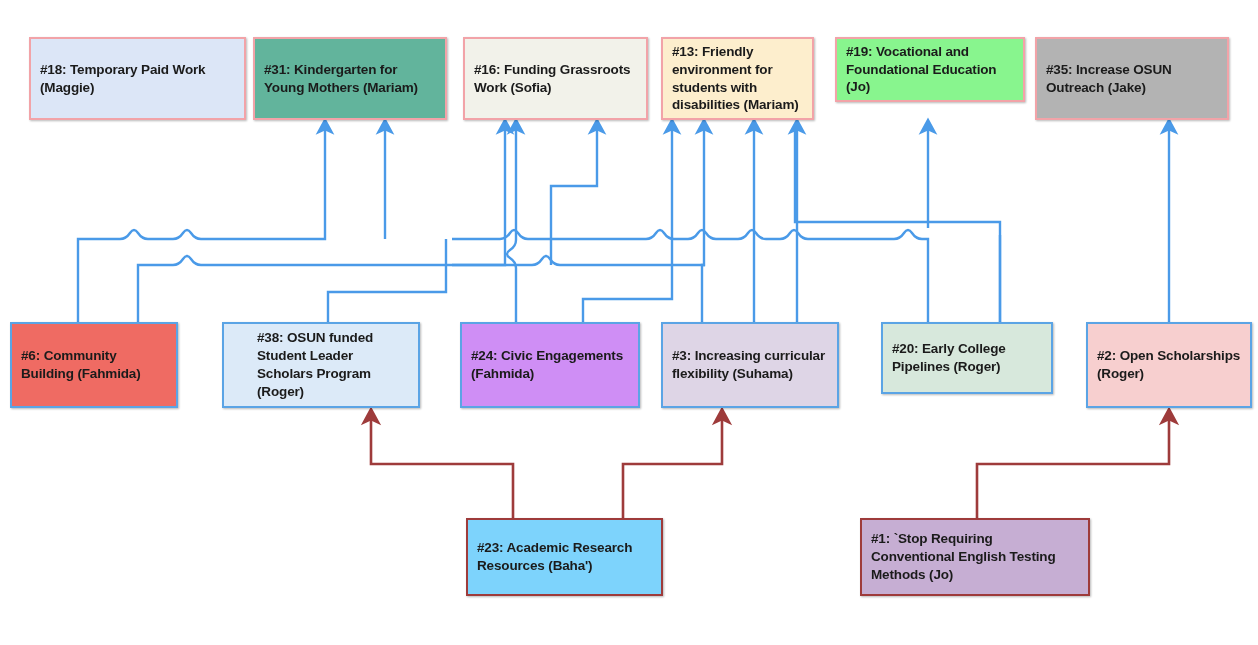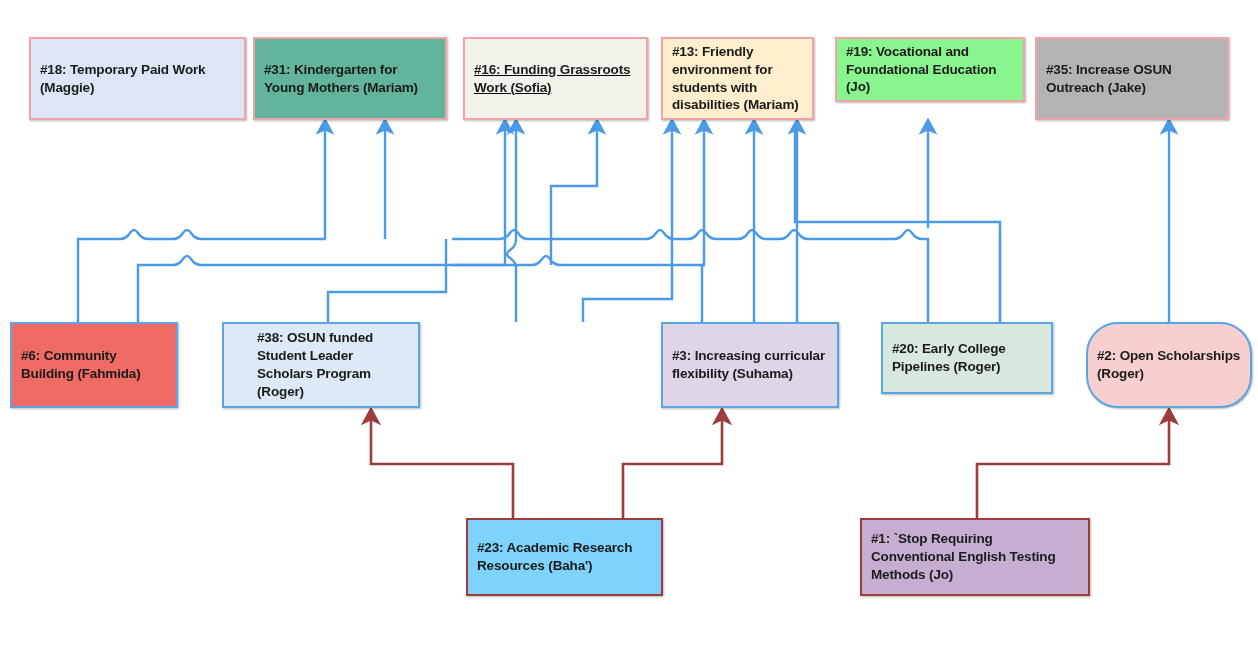--- a/index.html
+++ b/index.html
@@ -116,21 +116,21 @@
   </svg>
 
   <div class="node" style="left:29px; top:37px; width:217px; height:83px; background:#dce6f7; border-color:#f2a3a8;">
     <div class="node-label">#18: Temporary Paid Work (Maggie)</div>
   </div>
 
   <div class="node" style="left:253px; top:37px; width:194px; height:83px; background:#62b49c; border-color:#f2a3a8;">
     <div class="node-label">#31: Kindergarten for Young Mothers  (Mariam)</div>
   </div>
 
-  <div class="node" style="left:463px; top:37px; width:185px; height:83px; background:#f2f2ea; border-color:#f2a3a8;text-decoration:underline;">
+  <div class="node" style="left:463px; top:37px; width:185px; height:83px; background:#f2f2ea; border-color:#f2a3a8;">
     <div class="node-label">#16: Funding Grassroots Work (Sofia)</div>
   </div>
 
   <div class="node" style="left:661px; top:37px; width:153px; height:83px; background:#fdeecd; border-color:#f2a3a8;">
     <div class="node-label">#13: Friendly environment for students with disabilities (Mariam)</div>
   </div>
 
   <div class="node" style="left:835px; top:37px; width:190px; height:65px; background:#88f58e; border-color:#f2a3a8;">
     <div class="node-label">#19: Vocational and Foundational Education (Jo)</div>
   </div>
@@ -140,30 +140,33 @@
   </div>
 
   <div class="node" style="left:10px; top:322px; width:168px; height:86px; background:#ef6b63; border-color:#5ba4e5;">
     <div class="node-label">#6: Community Building (Fahmida)</div>
   </div>
 
   <div class="node" style="left:222px; top:322px; width:198px; height:86px; background:#dceaf8; border-color:#5ba4e5;padding-left:24px;">
     <div class="node-label">#38: OSUN funded Student Leader Scholars Program (Roger)</div>
   </div>
 
+  <div class="node" style="left:460px; top:322px; width:180px; height:86px; background:#cf8ef5; border-color:#5ba4e5;">
+    <div class="node-label">#24: Civic Engagements (Fahmida)</div>
+  </div>
 
   <div class="node" style="left:661px; top:322px; width:178px; height:86px; background:#ded5e6; border-color:#5ba4e5;">
     <div class="node-label">#3: Increasing curricular flexibility (Suhama)</div>
   </div>
 
   <div class="node" style="left:881px; top:322px; width:172px; height:72px; background:#d7e8dc; border-color:#5ba4e5;">
     <div class="node-label">#20: Early College Pipelines (Roger)</div>
   </div>
 
-  <div class="node" style="left:1086px; top:322px; width:166px; height:86px; background:#f7cfcf; border-color:#5ba4e5;border-radius:32px;">
+  <div class="node" style="left:1086px; top:322px; width:166px; height:86px; background:#f7cfcf; border-color:#5ba4e5;">
     <div class="node-label">#2: Open Scholarships (Roger)</div>
   </div>
 
   <div class="node" style="left:466px; top:518px; width:197px; height:78px; background:#7dd3fc; border-color:#9e3b3b;">
     <div class="node-label">#23: Academic Research Resources (Baha')</div>
   </div>
 
   <div class="node" style="left:860px; top:518px; width:230px; height:78px; background:#c6aed3; border-color:#9e3b3b;">
     <div class="node-label">#1: `Stop Requiring Conventional English Testing Methods  (Jo)</div>
   </div>

